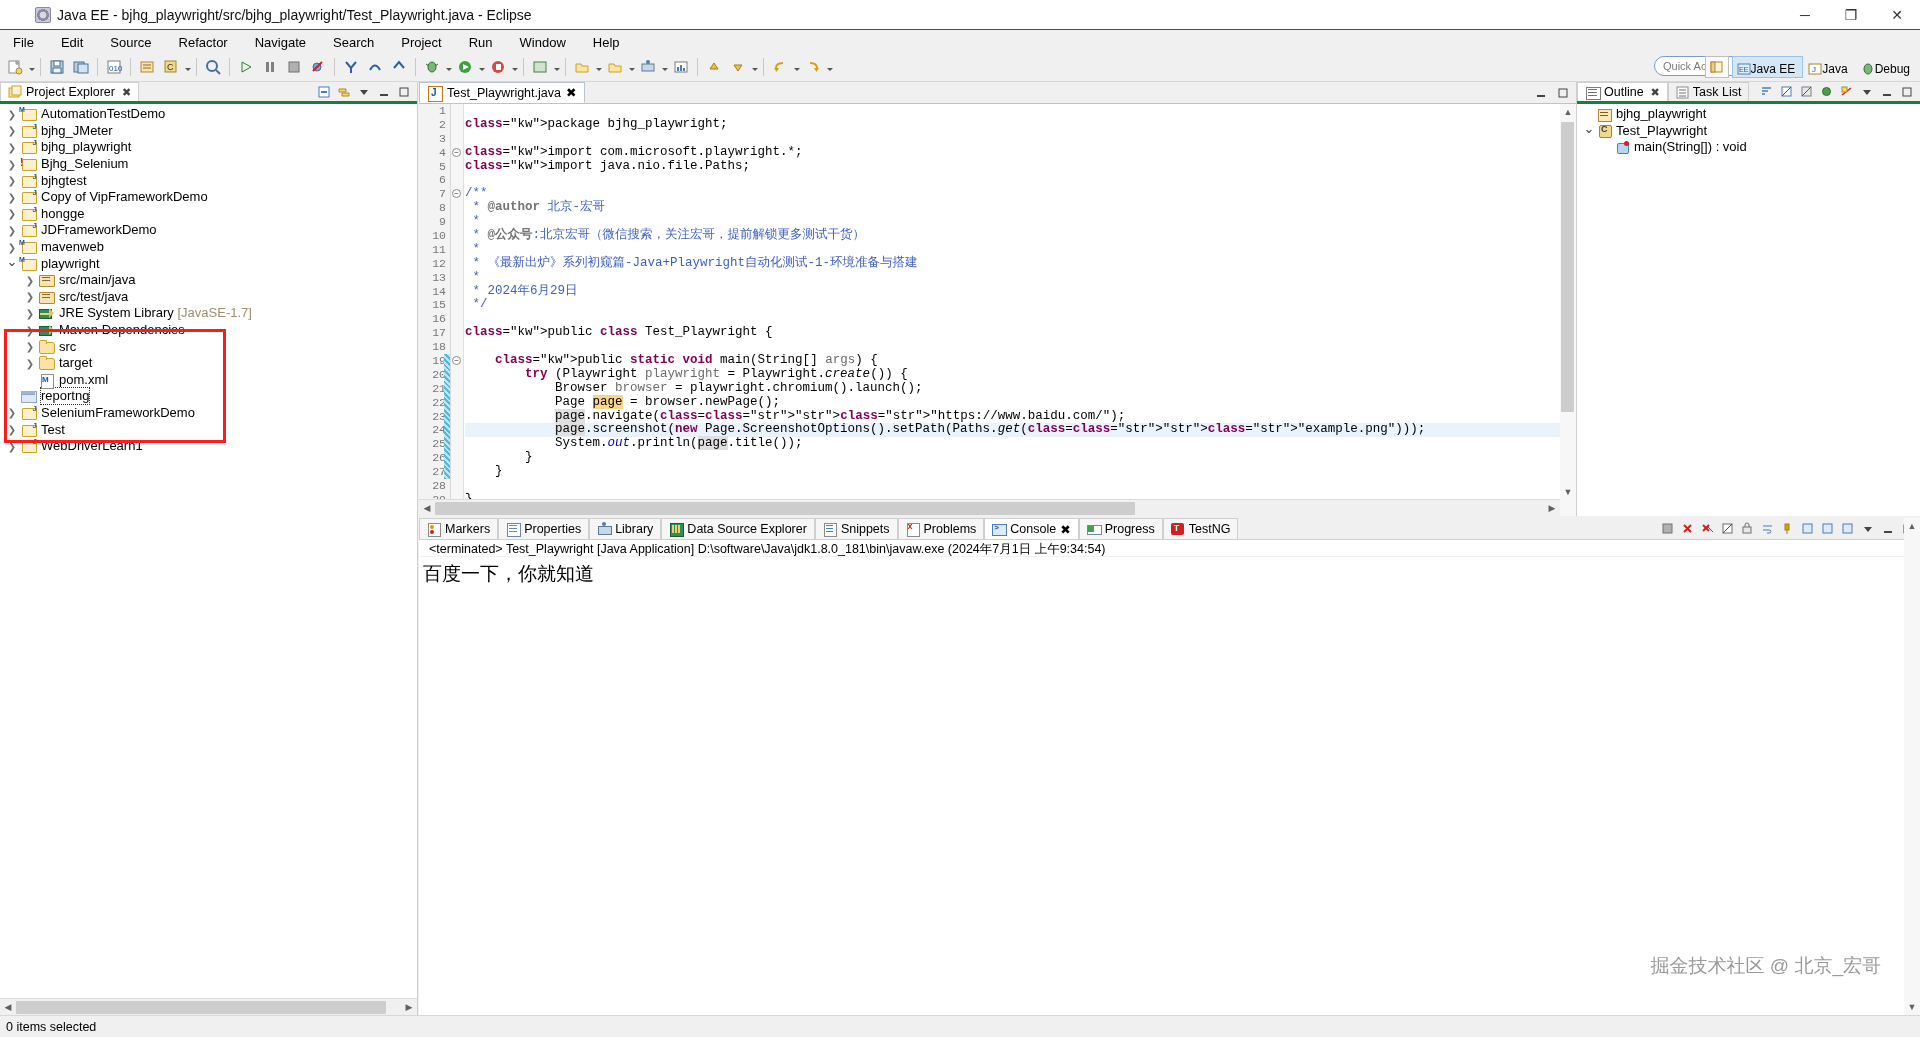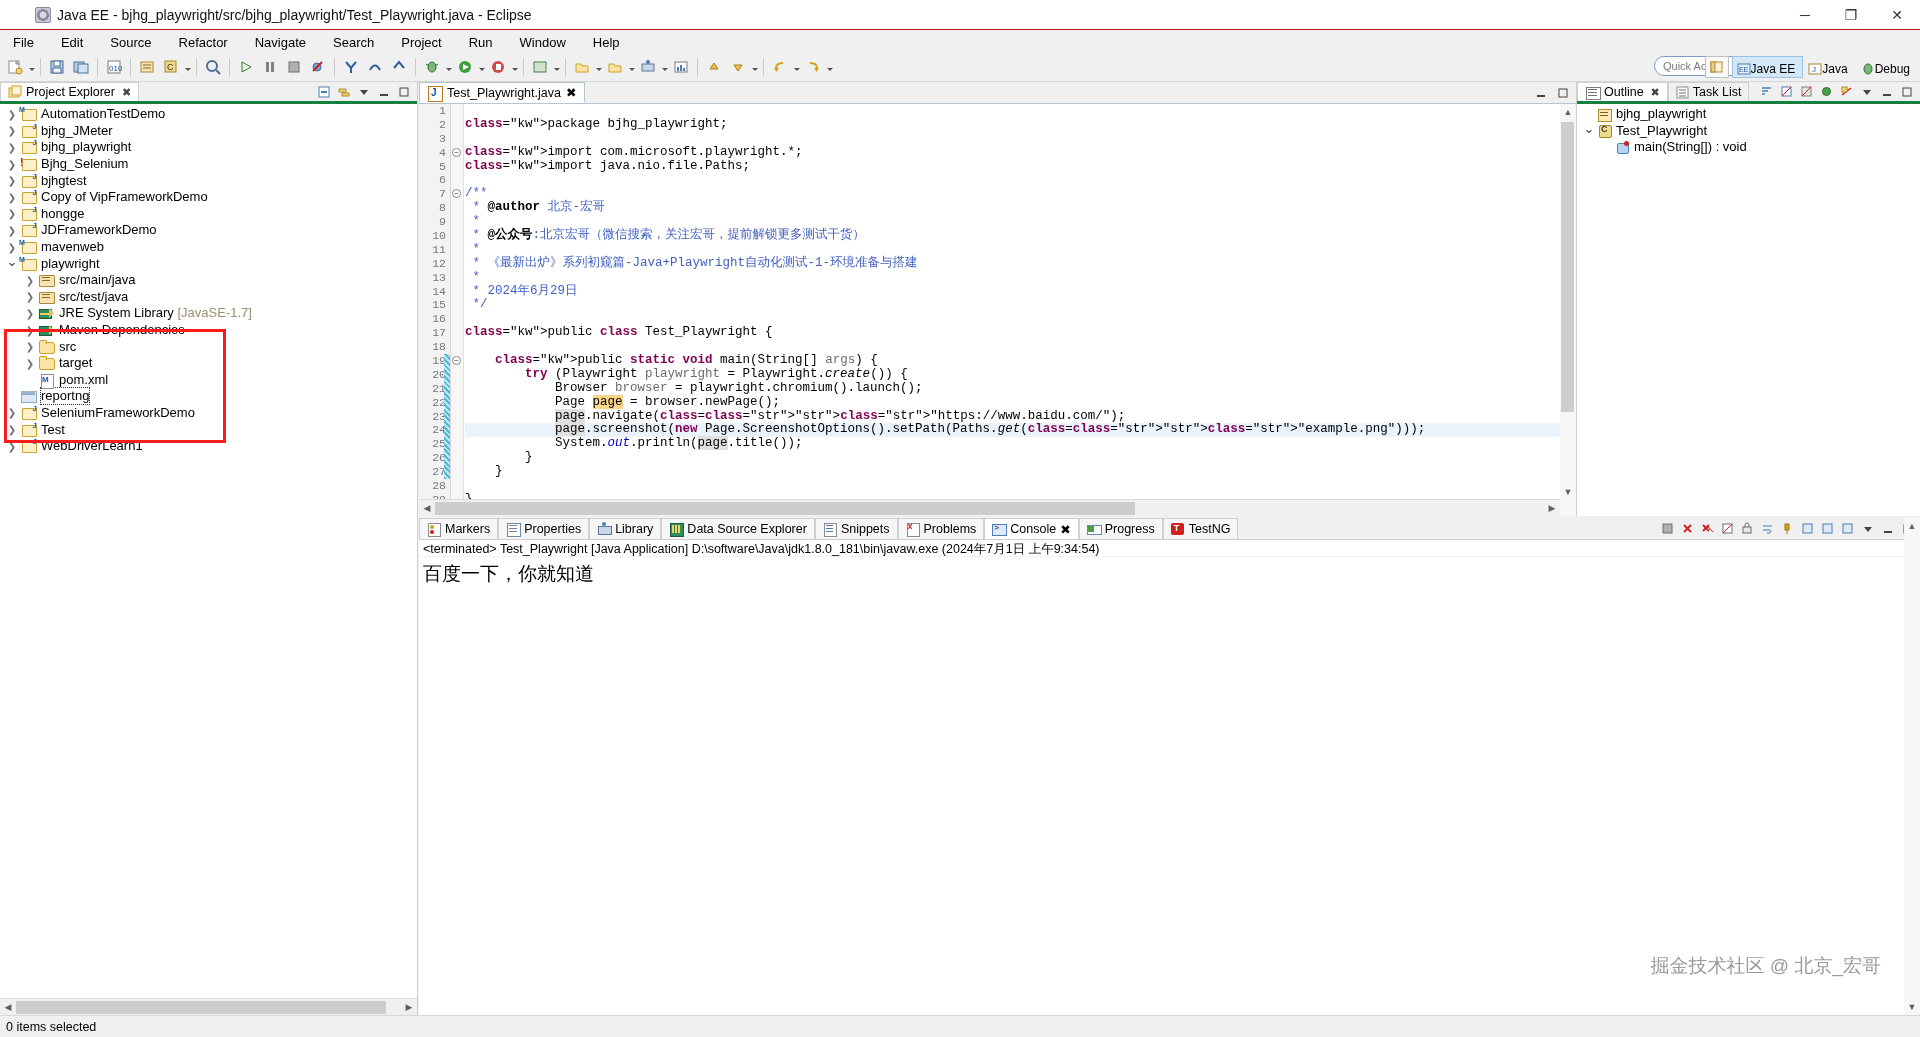--- a/index.html
+++ b/index.html
@@ -210,21 +210,21 @@
   .fold-col { position: absolute; left: 32px; top: 0; bottom: 16px; width: 13px; background: #f6f6f6; border-right: 1px solid #e0e0e0; }
   .chg-bar { position: absolute; left: 25px; width: 6px; background: repeating-linear-gradient(45deg,#55b8d8 0 2px,#bfe5f0 2px 4px); }
   .code {
     position: absolute; left: 46px; top: 0; right: 16px; bottom: 16px;
     font-family: "Liberation Mono", monospace; font-size: 12.5px; line-height: 13.9px;
     white-space: pre; color: #000; padding-top: 0px; overflow: hidden;
   }
   .ln { height: 13.9px; line-height: 13.9px; }
   .kw { color: #7f0055; font-weight: bold; }
   .cmt { color: #3f5fbf; }
-  .cmt-tag { color: #000000; font-weight: bold; }
+  .cmt-tag { color: #737373; font-weight: bold; }
   .fld { color: #0000c0; }
   .loc { color: #6a6a6a; }
   .sta { font-style: italic; }
   .hl-occ { background: #e0e0e0; }
   .hl-write { background: #f7d68a; }
   .hl-line { background: #eaf2fb; }
   .fold-minus {
     position: absolute; width: 9px; height: 9px; border: 1px solid #8a8a8a; background: #fff;
     border-radius: 50%; font-size: 8px; line-height: 7px; text-align: center; color: #333;
   }
@@ -280,21 +280,21 @@
   .bico-console::after { content: ">"; position: absolute; left: 2px; top: 1px; font-size: 8px; color: #1a56a0; font-weight: bold; line-height: 10px; }
   .bico-prog::before { content: ""; position: absolute; left: 0px; top: 3px; width: 13px; height: 8px; background: #fff; border: 1px solid #6f87a8; }
   .bico-prog::after { content: ""; position: absolute; left: 1px; top: 4px; width: 6px; height: 6px; background: #4a9f4a; }
   .bico-testng::before { content: ""; position: absolute; left: 0px; top: 1px; width: 13px; height: 12px; background: #cf2020; border-radius: 2px; }
   .bico-testng::after { content: "T"; position: absolute; left: 3px; top: 0px; font-size: 9px; color: #fff; font-weight: bold; line-height: 13px; }
 
   .console-tools { margin-left: auto; display: flex; align-items: center; gap: 1px; padding-right: 3px; }
   .ctool { width: 19px; height: 19px; display: flex; align-items: center; justify-content: center; }
 
   .console-status {
-    height: 17px; font-size: 12.5px; padding: 1px 4px; background: #fff; color: #000; white-space: nowrap;
+    height: 17px; font-size: 12.5px; padding: 1px 10px; background: #fff; color: #000; white-space: nowrap;
     border-bottom: 1px solid #f2f2f2;
   }
   .console-body {
     position: absolute; top: 41px; left: 0; right: 16px; bottom: 0; background: #fff;
     font-size: 19px; padding: 2px 4px; color: #000;
   }
   .watermark {
     position: absolute; right: 39px; bottom: 36px; font-size: 19px; color: #9a9a9a;
     font-family: "Liberation Sans", sans-serif; white-space: nowrap;
   }

